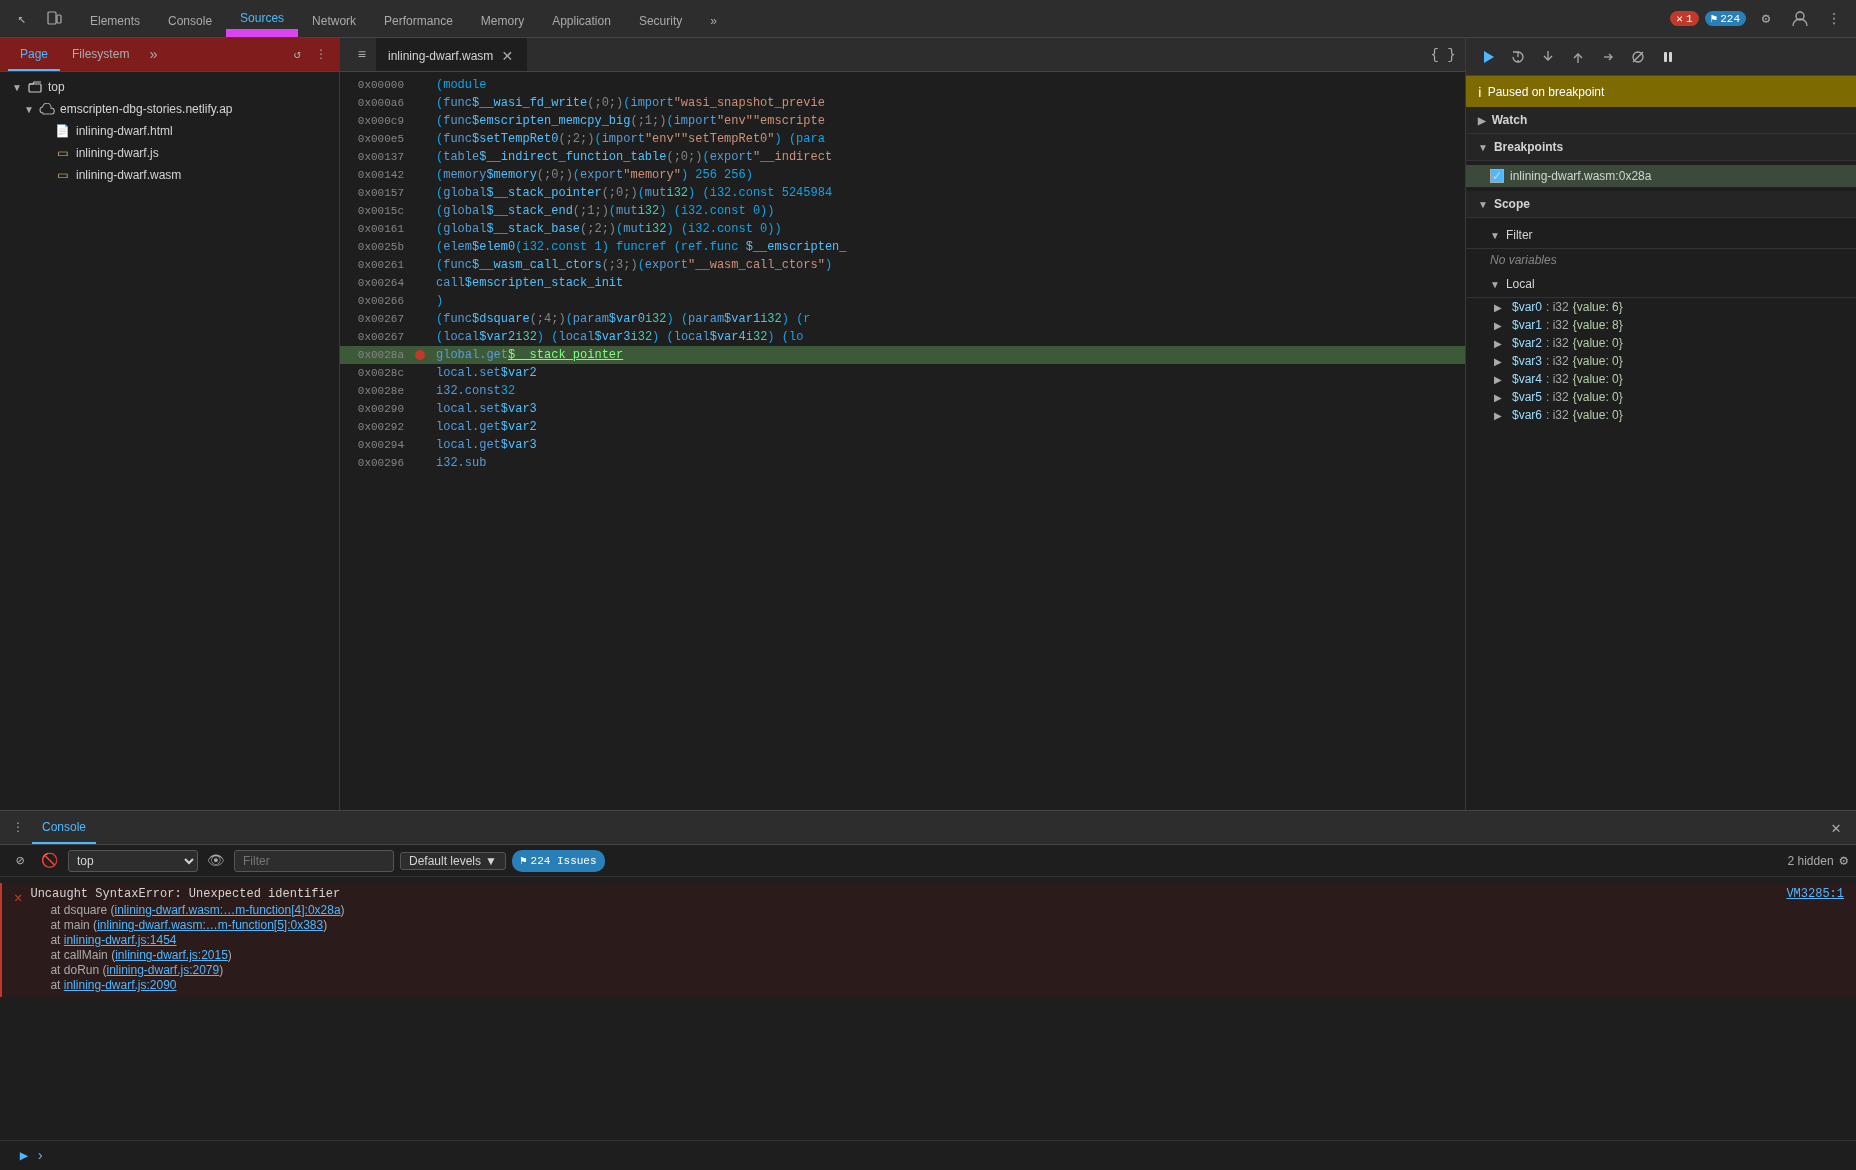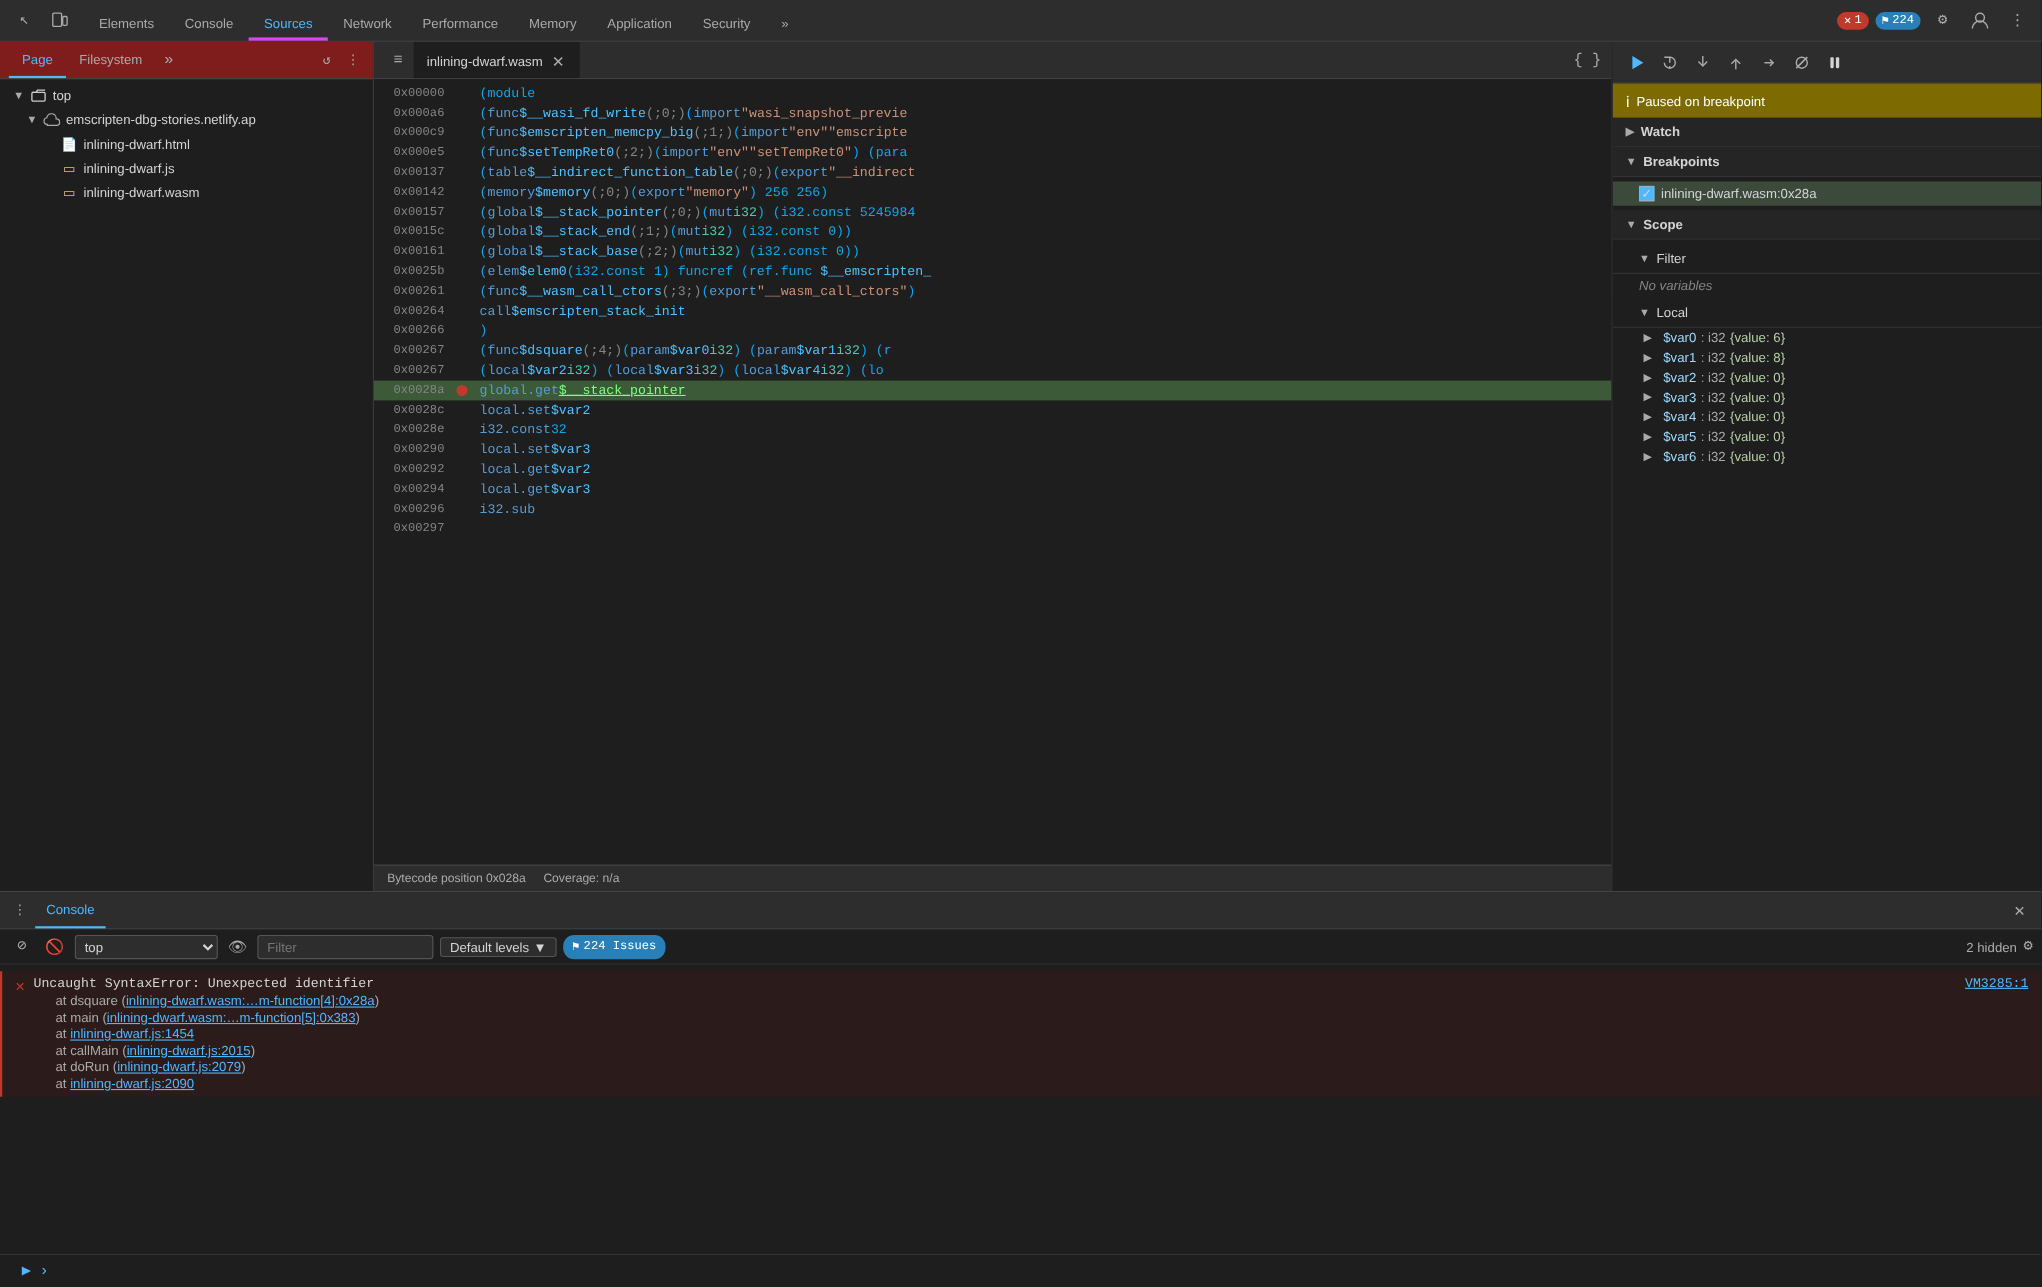--- a/index.html
+++ b/index.html
@@ -44,21 +44,21 @@
       height: 30px;
       display: flex; align-items: center;
       color: #aaa;
       cursor: pointer;
       font-size: 12px;
       font-family: -apple-system, sans-serif;
       border-bottom: 2px solid transparent;
     }
     .top-toolbar .nav-tab.active {
       color: #4db8ff;
-      border-bottom: 3px solid #d946ef;
+      border-bottom: 8px solid #d946ef;
     }
     .top-toolbar .spacer { flex: 1; }
     .top-toolbar .right-icons {
       display: flex; align-items: center; gap: 6px;
     }
     .badge-red {
       background: #c0392b;
       color: #fff;
       border-radius: 10px;
       padding: 1px 6px;
@@ -829,31 +829,22 @@
           <div class="breakpoint-area"></div>
           <div class="code-text">    <span class="c-blue">local.get</span> <span class="c-teal">$var3</span></div>
         </div>
 
         <div class="code-line">
           <div class="line-addr">0x00296</div>
           <div class="breakpoint-area"></div>
           <div class="code-text">    <span class="c-blue">i32.sub</span></div>
         </div>
 
-        <div class="code-line">
-          <div class="line-addr">0x00297</div>
-          <div class="breakpoint-area"></div>
-          <div class="code-text"></div>
-        </div>
       </div>
 
-      <div class="status-bar">
-        <span>Bytecode position 0x028a</span>
-        <span>Coverage: n/a</span>
-      </div>
     </div>
 
     <div class="right-panel">
       <div class="debugger-toolbar">
 
         <div class="dbg-btn active" title="Resume">
           <svg width="16" height="16" viewBox="0 0 16 16" fill="#4db8ff">
             <polygon points="4,2 14,8 4,14"></polygon>
           </svg>
         </div>

